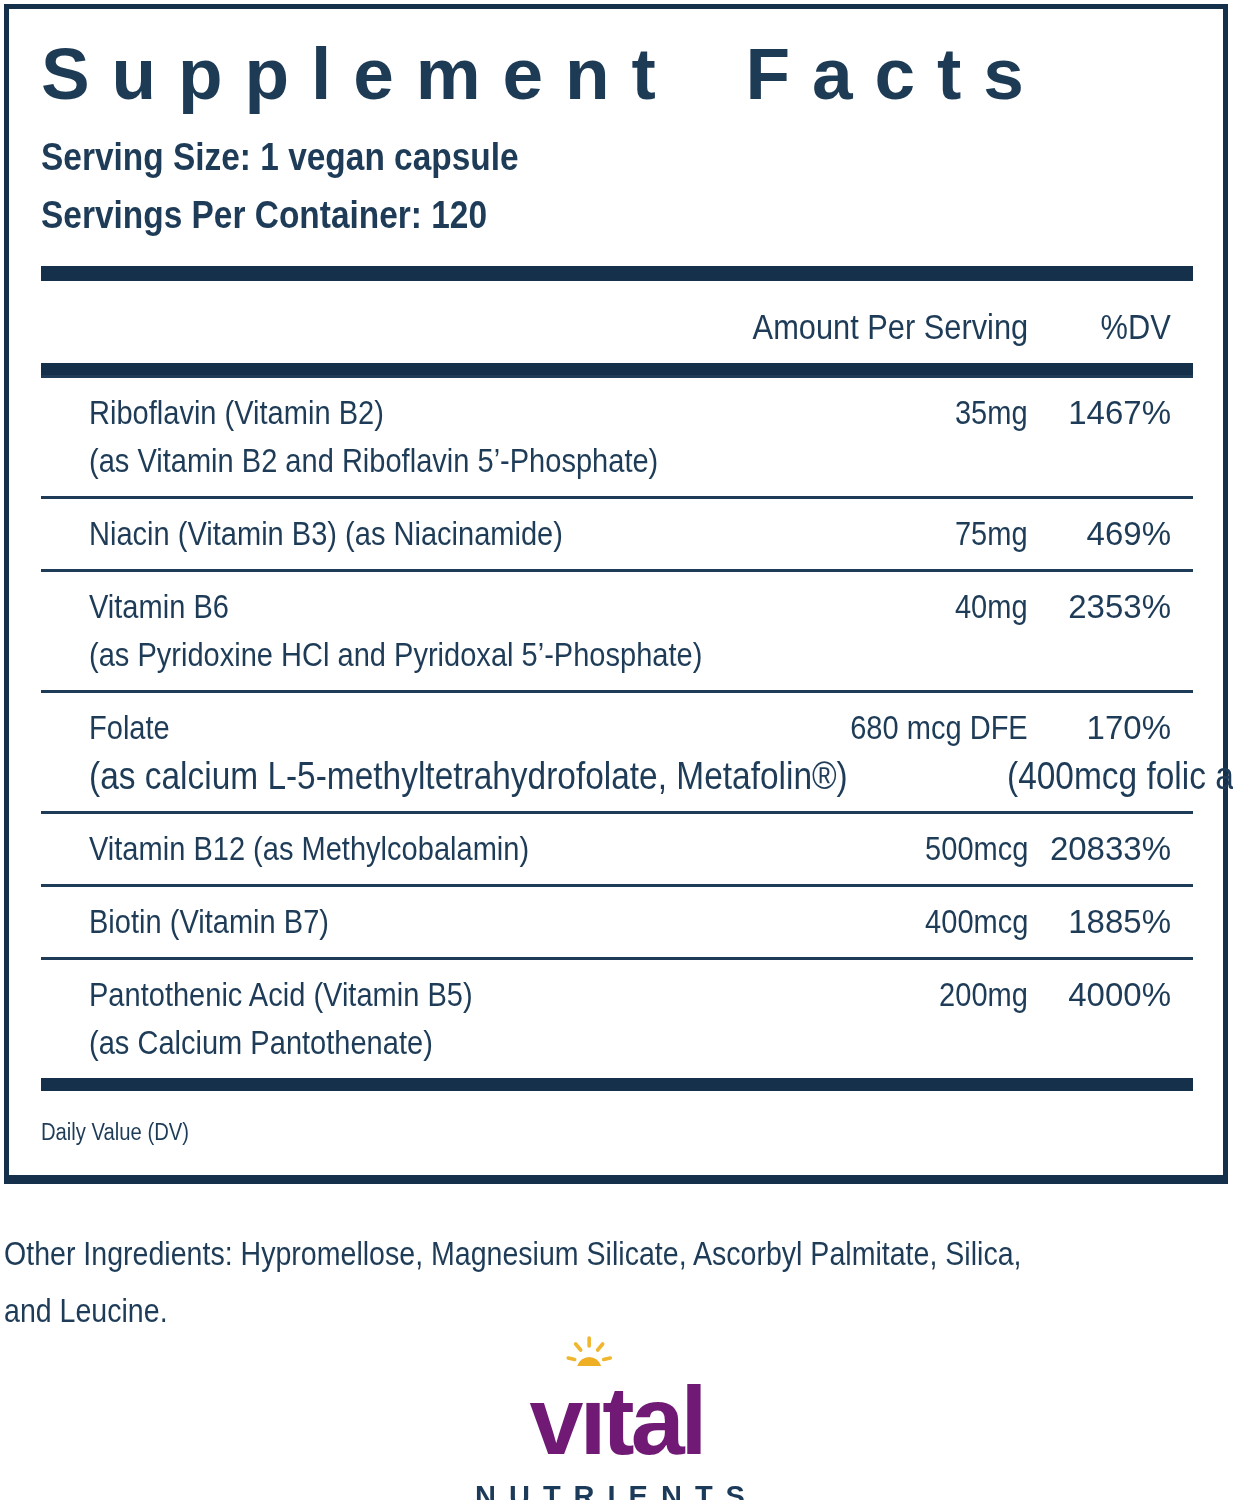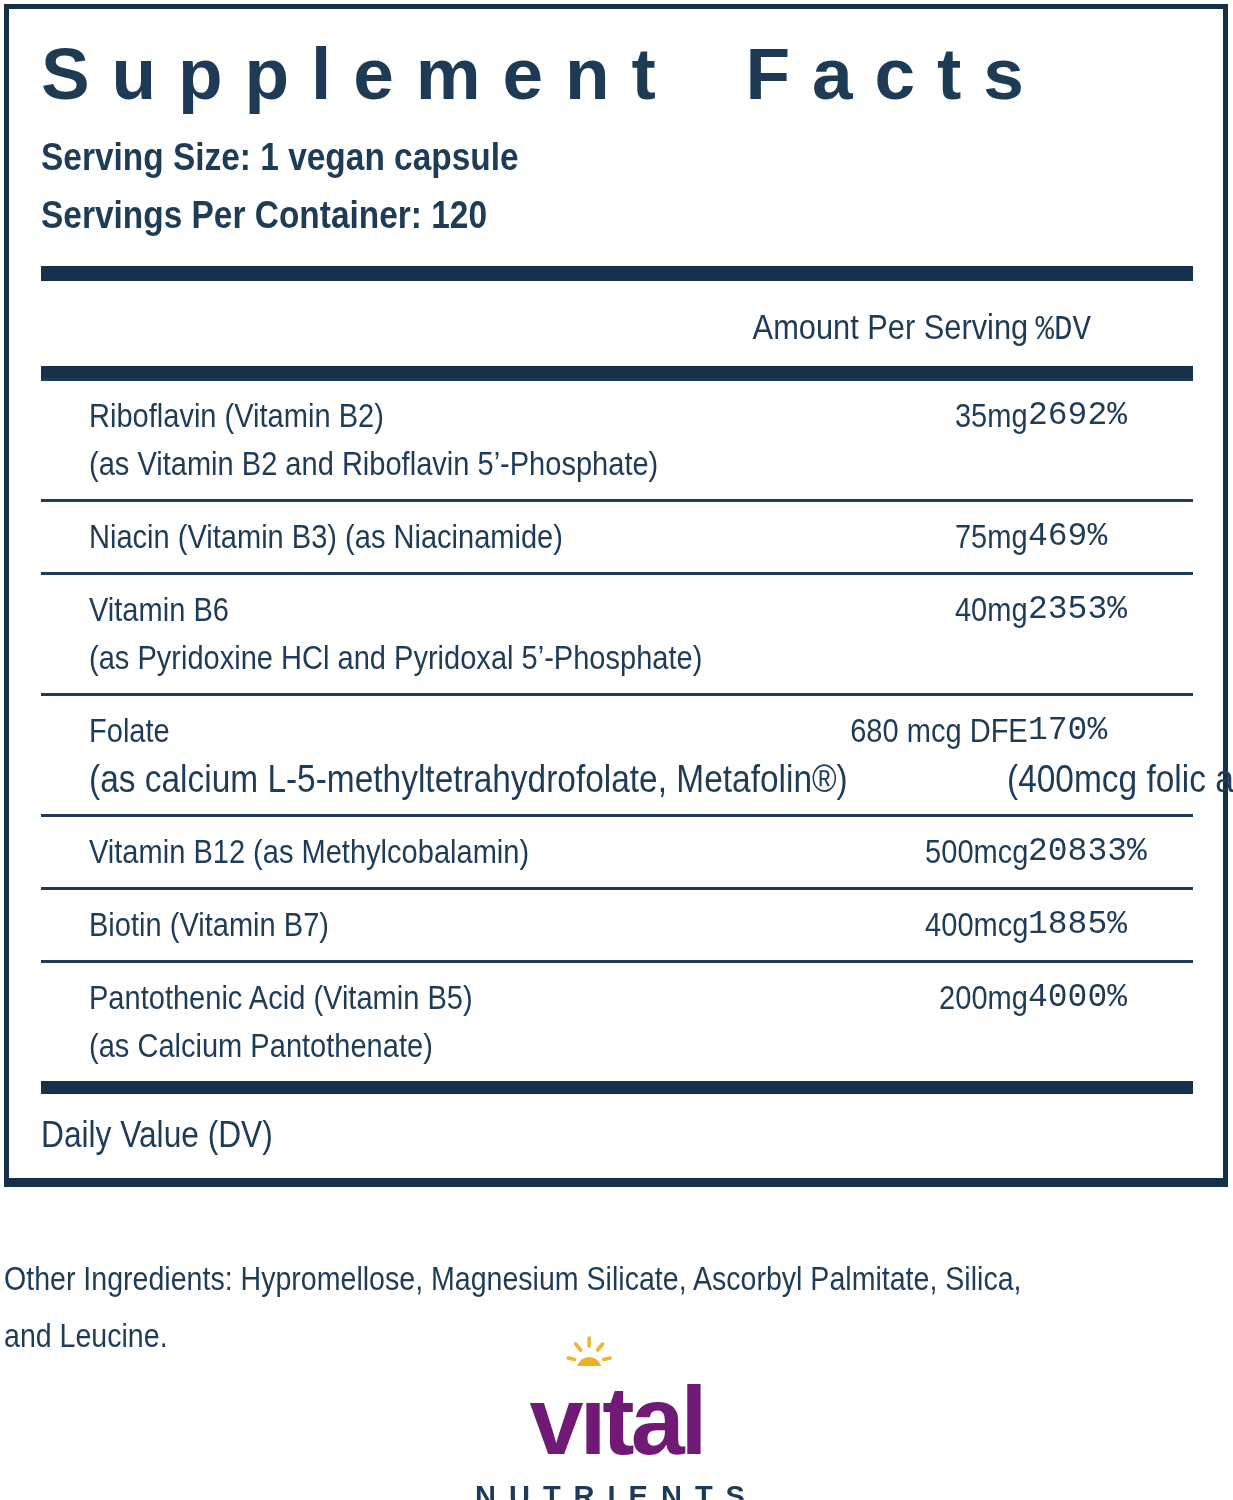--- a/index.html
+++ b/index.html
@@ -30,31 +30,31 @@
   .bar{height:15px;background:#15304a;margin-top:22px;}
   .bar-mid{height:12px;background:#15304a;}
   .bar-bot{height:13px;background:#15304a;}
   
   .cx{display:inline-block;transform:scaleX(.88);transform-origin:left center;white-space:nowrap;}
   .cx-r{display:inline-block;transform:scaleX(.88);transform-origin:right center;white-space:nowrap;}
   
   .thead{display:flex;align-items:baseline;padding:26px 0 16px;font-size:35px;}
   .thead .cell-main{display:flex;}
   .cell-main{flex:1;min-width:0;display:flex;flex-direction:column;margin-left:48px;}
-  .cell-dv{width:165px;box-sizing:border-box;padding-right:22px;text-align:left;line-height:48px;font-family:Liberation Mono, monospace;}
+  .cell-dv{width:165px;box-sizing:border-box;padding-right:22px;text-align:right;line-height:48px;}
   .thead .cell-dv{line-height:normal;}
   .trow{display:flex;align-items:flex-start;padding:11px 0;font-size:33px;}
   .tline{display:flex;align-items:baseline;line-height:48px;}
   .tline .amt{margin-left:auto;padding-left:18px;}
   .tline.tight{font-size:38px;}
   .sep{height:3px;background:#1e3c57;}
-  .tfoot{padding:17px 0 19px;font-size:36px;line-height:48px;}
+  .tfoot{padding:17px 0 19px;font-size:23px;line-height:48px;}
   
   .other{
-    position:absolute;left:4px;top:1250px;width:1225px;
+    position:absolute;left:4px;top:1225px;width:1225px;
     font-size:34px;line-height:57px;color:#1e3c57;
   }
   .other .cx{transform:scaleX(.84);}
   
   .logo{
     position:absolute;left:0;top:1372px;width:1233px;
     display:flex;flex-direction:column;align-items:center;
   }
   .logo-word{
     font-size:97px;font-weight:bold;color:#701a75;
@@ -94,21 +94,21 @@
       <div class="trow">
         <div class="cell-main">
           <div class="tline">
             <span class="nm cx">Riboflavin (Vitamin B2)</span>
             <span class="amt cx-r">35mg</span>
           </div>
           <div class="tline">
             <span class="nm cx">(as Vitamin B2 and Riboflavin 5’-Phosphate)</span>
           </div>
         </div>
-        <div class="cell-dv">2692%</div>
+        <div class="cell-dv">1467%</div>
       </div>
       <div class="sep"></div>
       <div class="trow">
         <div class="cell-main">
           <div class="tline">
             <span class="nm cx">Niacin (Vitamin B3) (as Niacinamide)</span>
             <span class="amt cx-r">75mg</span>
           </div>
         </div>
         <div class="cell-dv">469%</div>

